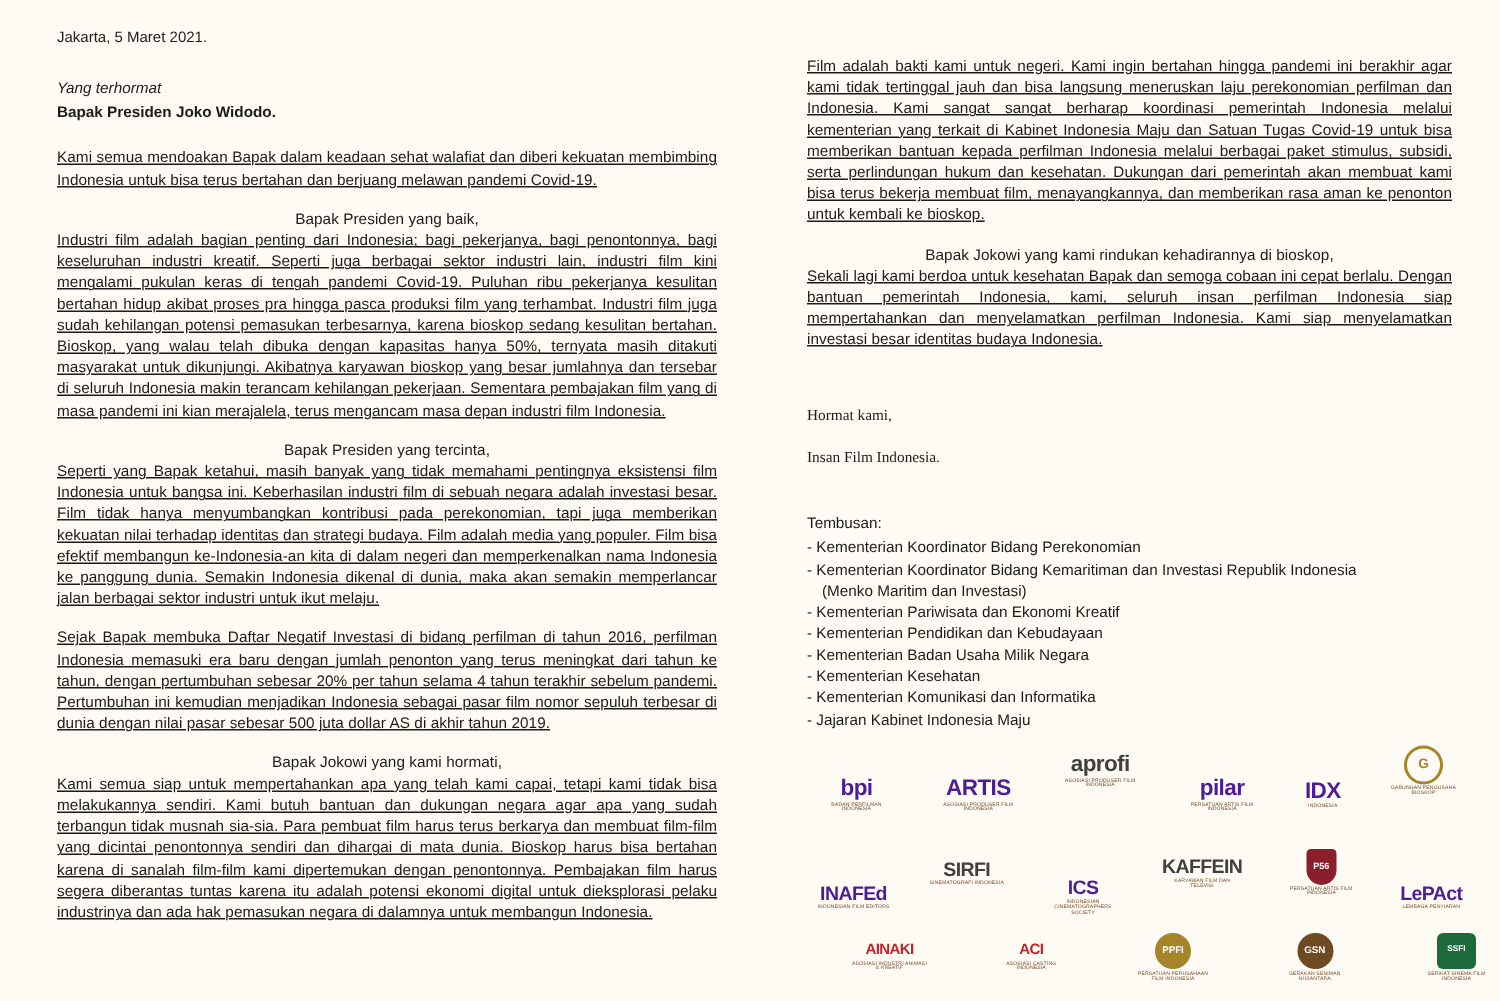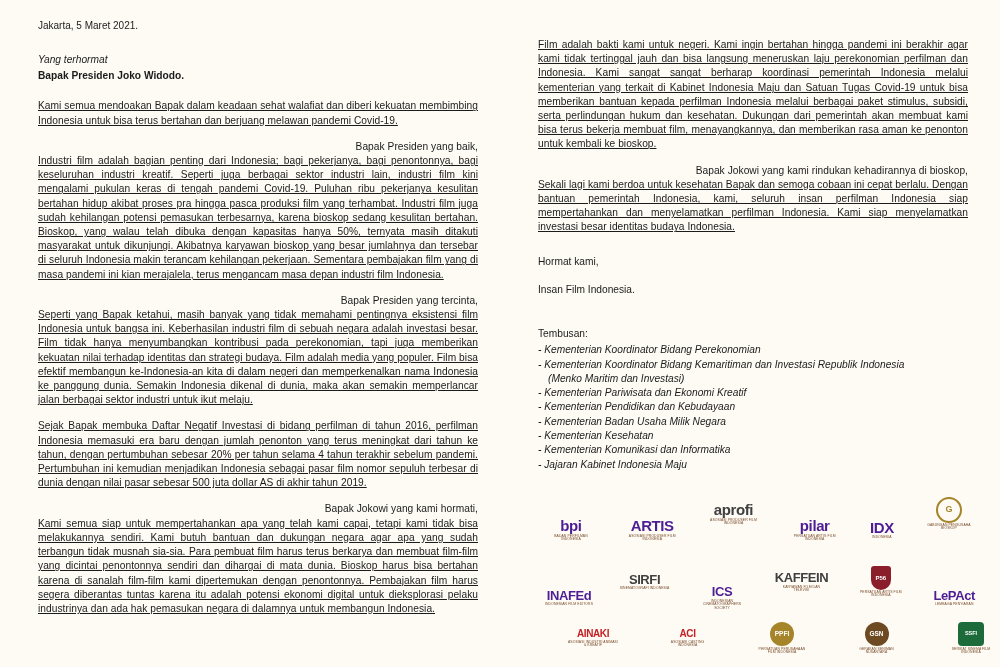--- a/index.html
+++ b/index.html
@@ -60,43 +60,43 @@
   .addressee {
     font-size: 10.2px;
     font-weight: bold;
     line-height: 14.2px;
     margin-bottom: 16px;
   }
   .heading {
     font-size: 10.2px;
     line-height: 14.2px;
     margin-bottom: 0px;
-    text-align: right;
+    text-align: center;
   }
   .closing-block {
-    margin-top: 20px;
+    margin-top: 36px;
+    font-family: Liberation Serif, serif;
   }
   .closing-line {
     font-size: 10.2px;
     line-height: 14.2px;
   }
   .closing-gap {
     height: 14px;
   }
   .cc-title {
     font-size: 10.2px;
     line-height: 14.2px;
     margin-top: 30px;
     margin-bottom: 2px;
   }
   .cc-list {
     list-style: none;
     margin: 0;
     padding: 0;
-    font-style: italic;
   }
   .cc-list li {
     font-size: 10.2px;
     line-height: 14.3px;
     white-space: nowrap;
   }
   .cc-sub {
     padding-left: 10px;
   }
 

